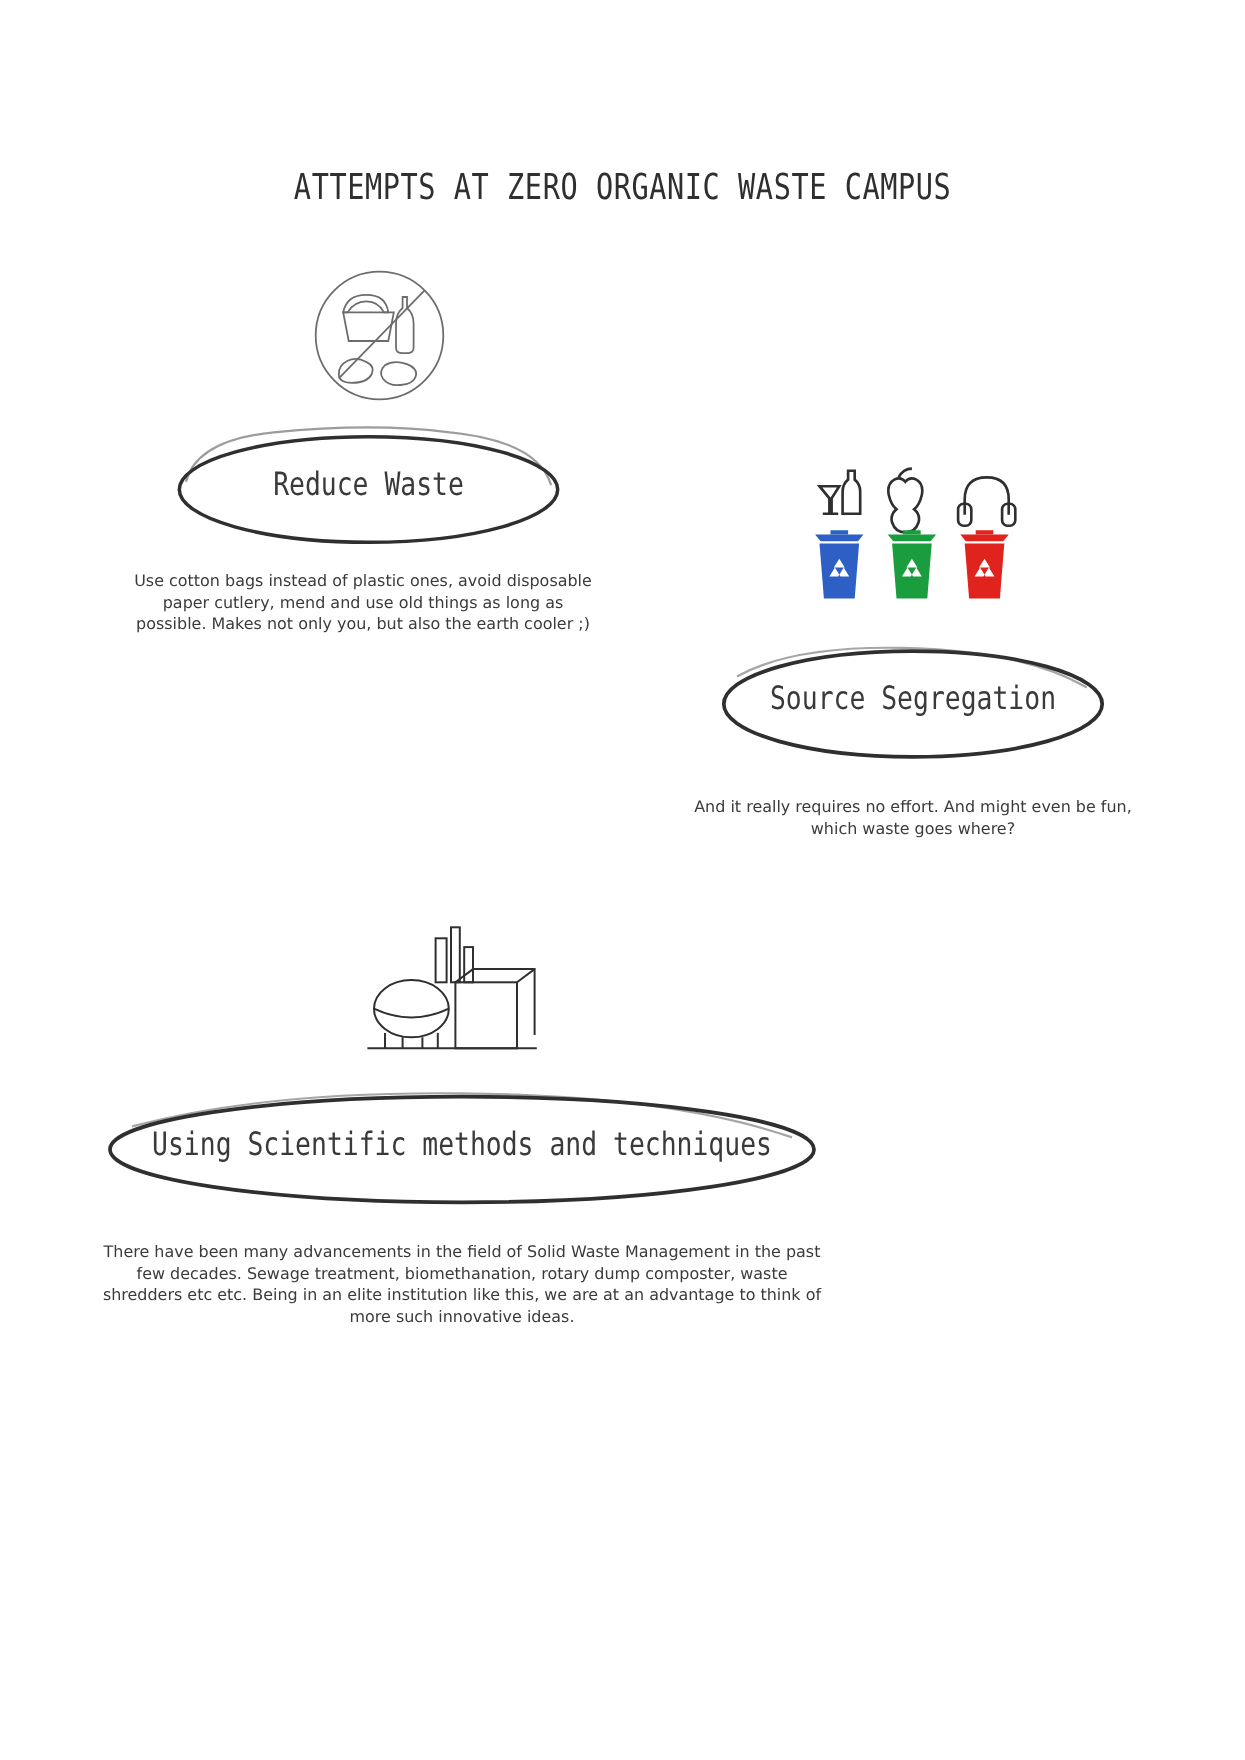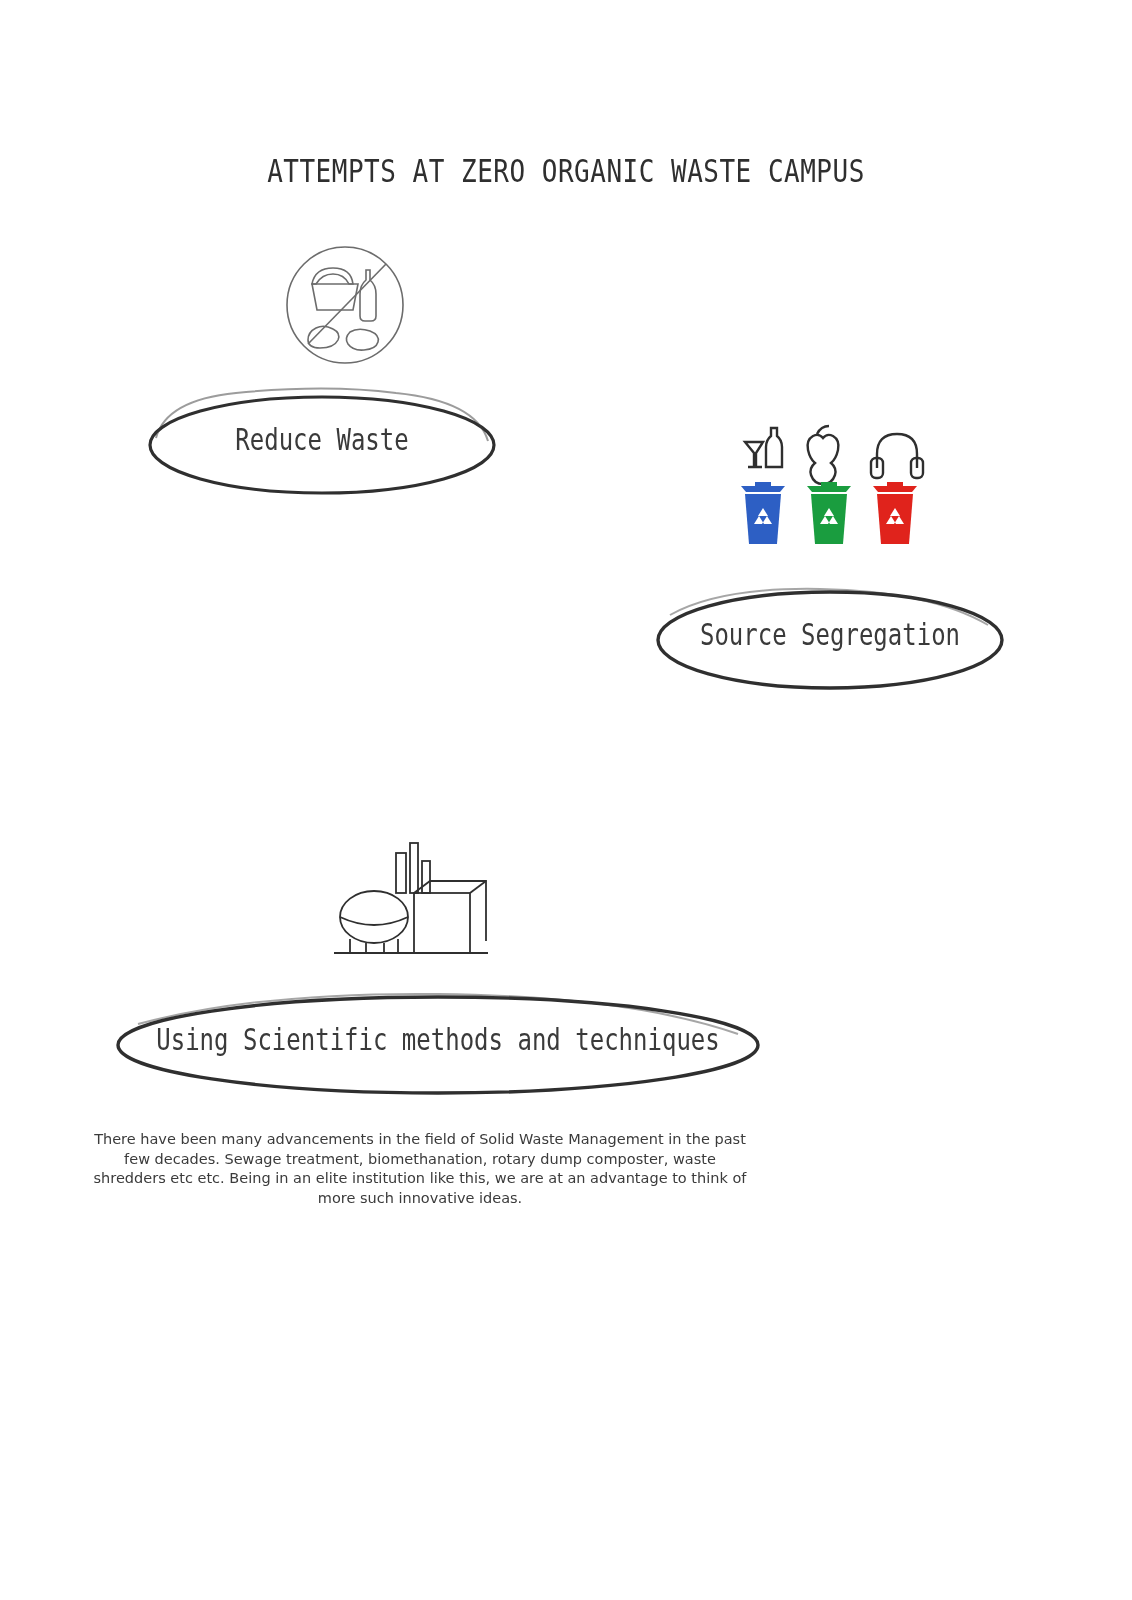--- a/index.html
+++ b/index.html
@@ -61,35 +61,35 @@
     line-height: 1.35;
     color: #3b3b3b;
     text-align: center;
   }
   .body-text p { margin: 0 0 14px 0; }
   .body-text p:last-child { margin-bottom: 0; }
 
   
   #sec-reduce { top: 240px; left: 120px; width: 420px; }
   #reduce-icon { position: absolute; top: 0px; left: 160px; }
-  #reduce-bubble { position: absolute; top: 150px; left: 22px; width: 360px; height: 110px; }
+  #reduce-bubble { position: absolute; top: 150px; left: 35px; width: 360px; height: 110px; }
   #reduce-bubble .bubble-label { top: 36px; }
   #reduce-text { position: absolute; top: 280px; left: 0px; width: 420px; }
 
   
   #sec-source { top: 420px; left: 630px; width: 400px; }
   #bins-icon { position: absolute; top: 0px; left: 105px; }
   #source-bubble { position: absolute; top: 165px; left: 20px; width: 360px; height: 110px; }
   #source-bubble .bubble-label { top: 36px; }
   #source-text { position: absolute; top: 305px; left: 0px; width: 400px; }
 
   
   #sec-science { top: 835px; left: 80px; width: 680px; }
   #factory-icon { position: absolute; top: 0px; left: 250px; }
-  #science-bubble { position: absolute; top: 155px; left: 28px; width: 660px; height: 110px; }
+  #science-bubble { position: absolute; top: 155px; left: 10px; width: 660px; height: 110px; }
   #science-bubble .bubble-label { top: 36px; }
   #science-text { position: absolute; top: 295px; left: 10px; width: 660px; }
 
   .icon-svg { display: block; }
 </style>
 </head>
 <body>
 
 <div class="page-title">ATTEMPTS AT ZERO ORGANIC WASTE CAMPUS</div>
 
@@ -113,20 +113,21 @@
 
   <div class="bubble-wrap" id="reduce-bubble">
     <svg class="bubble-svg" width="360" height="110" viewBox="0 0 360 110">
       <ellipse cx="180" cy="55" rx="172" ry="48" fill="none" stroke="#2f2f2f" stroke-width="3.2"></ellipse>
       <path d="M14 48 q10 -38 80 -45 q90 -9 160 0 q80 8 92 48" fill="none" stroke="#3a3a3a" stroke-width="2" opacity="0.5"></path>
     </svg>
     <div class="bubble-label">Reduce Waste</div>
   </div>
 
   <div class="body-text" id="reduce-text">
+    <p>Use cotton bags instead of plastic ones, avoid disposable paper cutlery, mend and use old things as long as possible. Makes not only you, but also the earth cooler ;)</p>
   </div>
 </div>
 
 <div class="section" id="sec-source">
 
   <div id="bins-icon">
     <svg class="icon-svg" width="190" height="150" viewBox="0 0 190 150">
 
       <g stroke="#2f2f2f" fill="none" stroke-width="2.4">
         <path d="M10 22 l18 0 l-7 11 l0 14 l6 0 l-14 0 l6 0 l0 -14 z"></path>
@@ -166,20 +167,21 @@
 
   <div class="bubble-wrap" id="source-bubble">
     <svg class="bubble-svg" width="360" height="110" viewBox="0 0 360 110">
       <ellipse cx="180" cy="55" rx="172" ry="48" fill="none" stroke="#2f2f2f" stroke-width="3.4"></ellipse>
       <path d="M20 30 q50 -28 150 -26 q110 2 168 36" fill="none" stroke="#3a3a3a" stroke-width="2" opacity="0.45"></path>
     </svg>
     <div class="bubble-label">Source Segregation</div>
   </div>
 
   <div class="body-text" id="source-text">
+    <p>And it really requires no effort. And might even be fun, which waste goes where?</p>
   </div>
 </div>
 
 <div class="section" id="sec-science">
 
   <div id="factory-icon">
     <svg class="icon-svg" width="160" height="130" viewBox="0 0 160 130">
       <g stroke="#2f2f2f" fill="none" stroke-width="1.8">
 
         <rect x="66" y="18" width="10" height="40"></rect>

